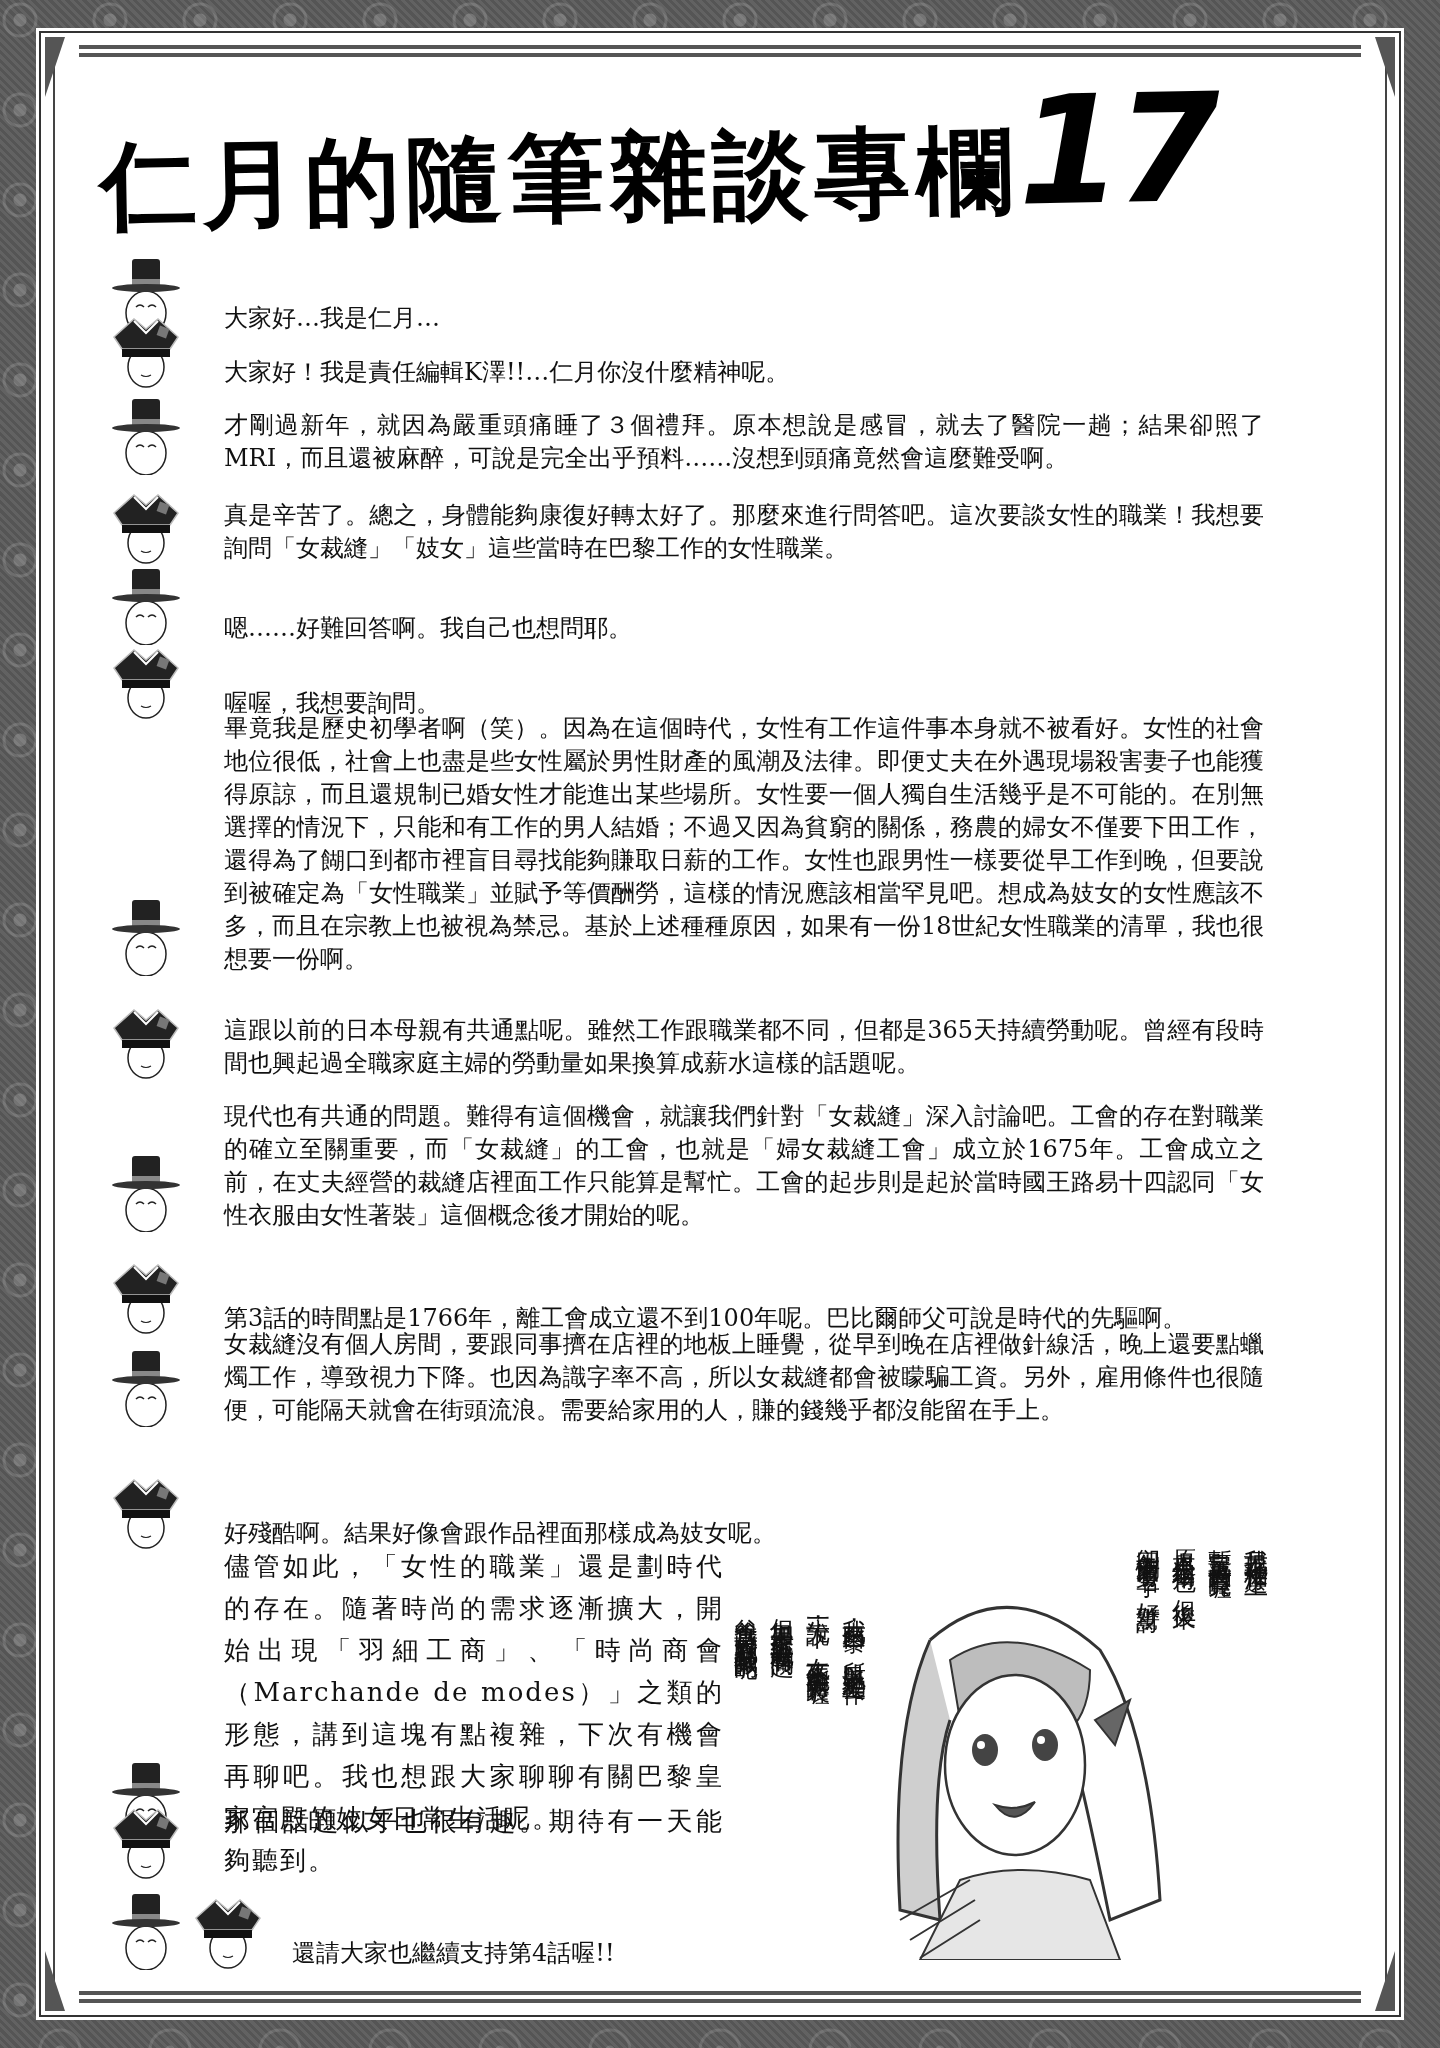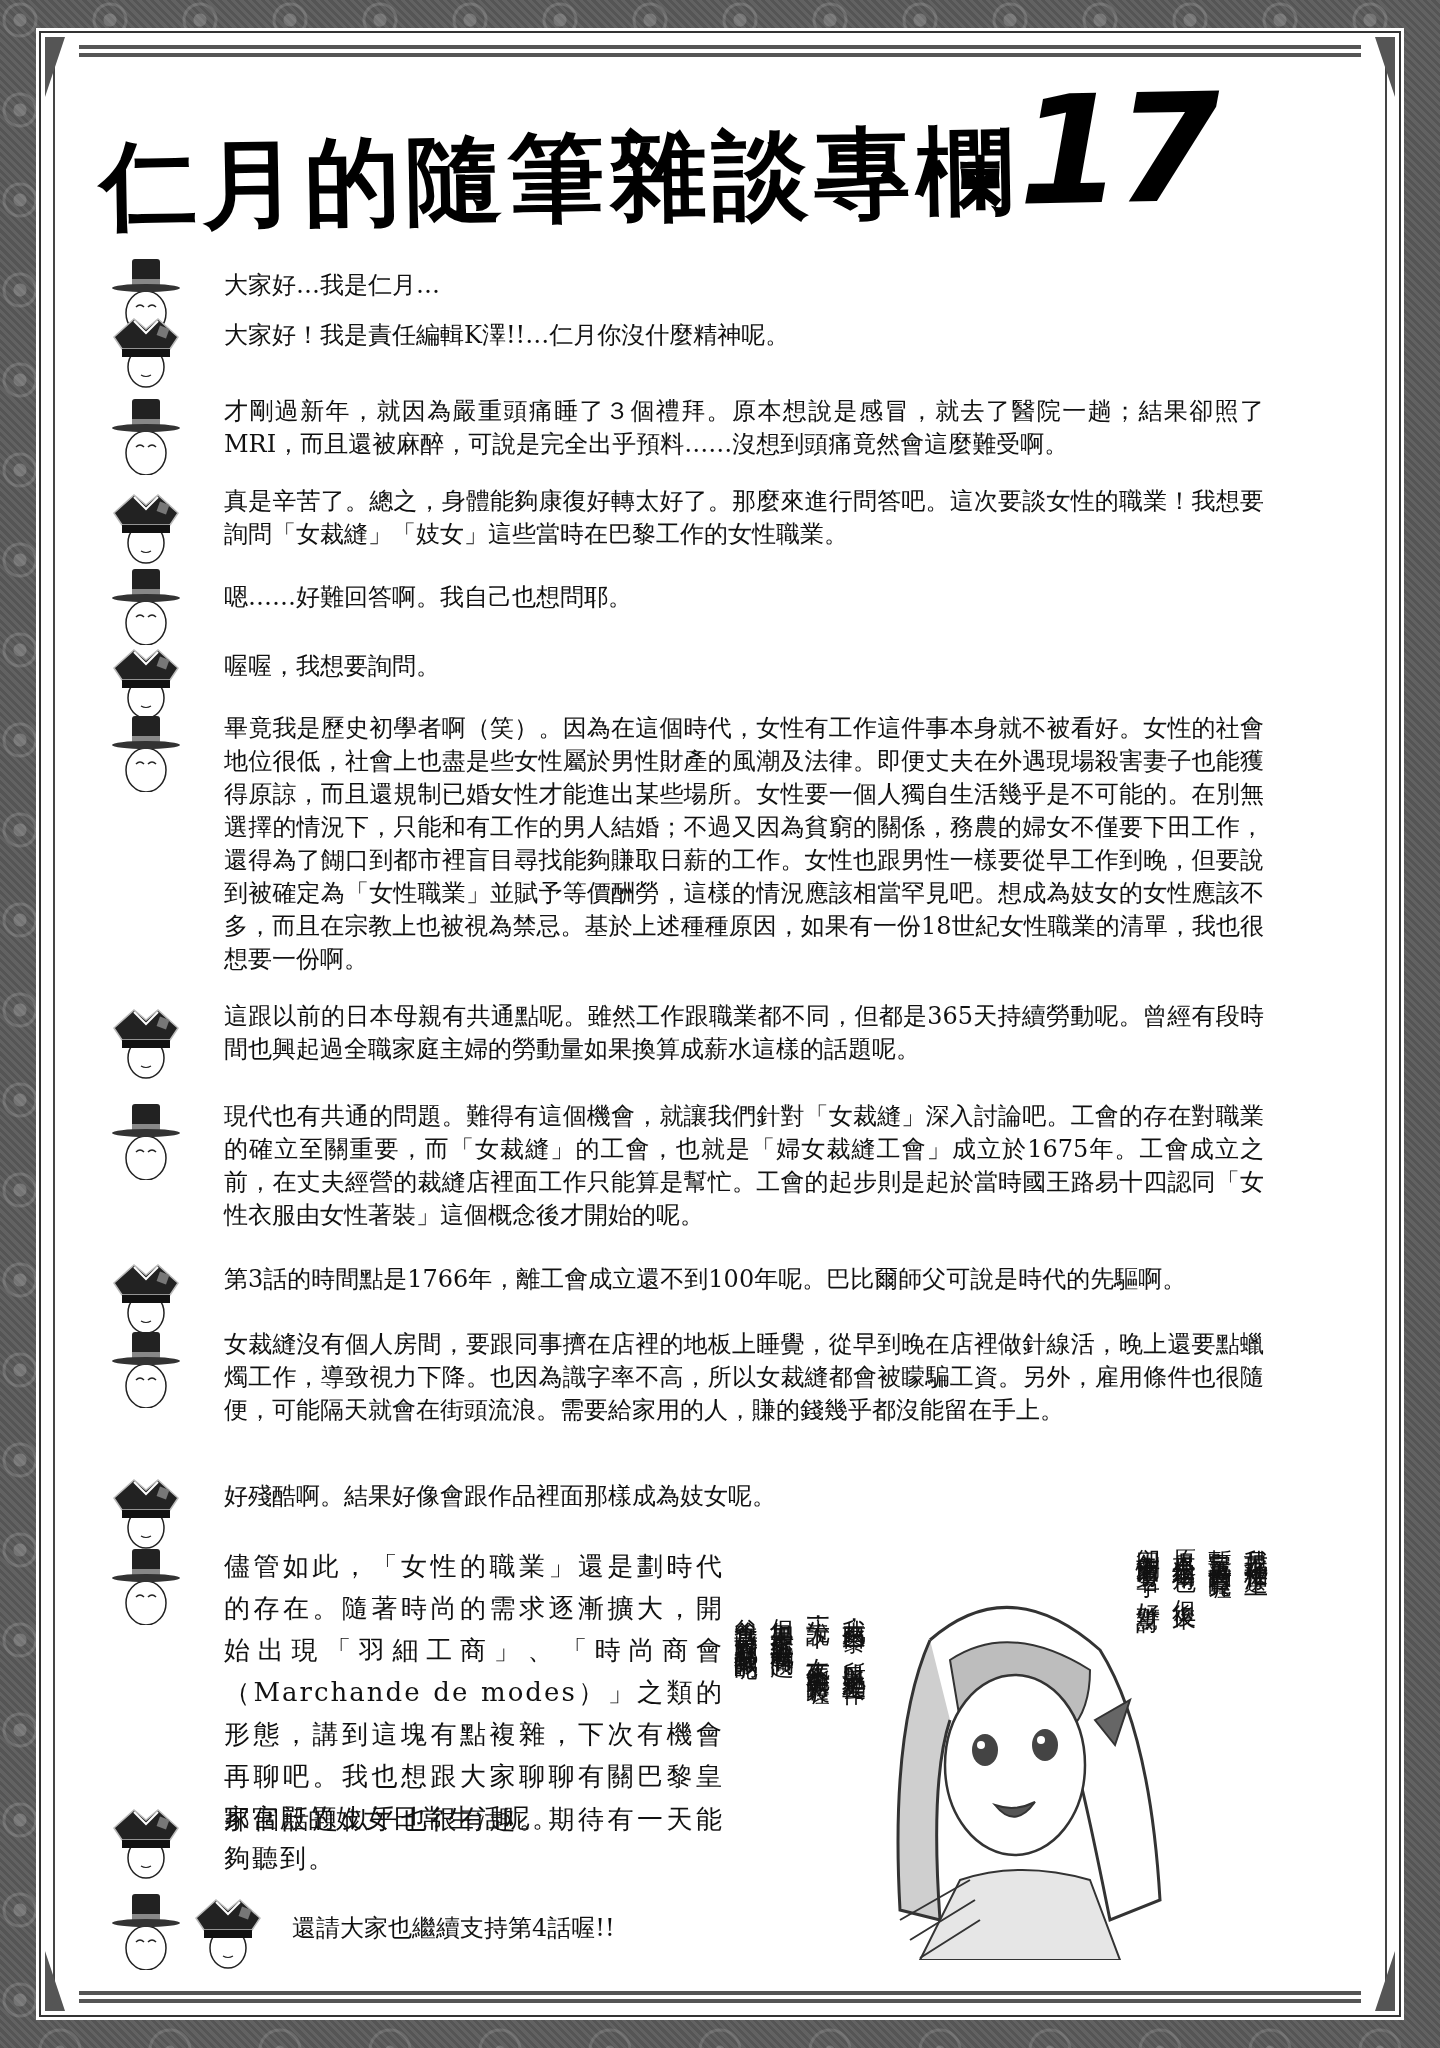--- a/index.html
+++ b/index.html
@@ -50,21 +50,21 @@
     font-size: 96px;
     letter-spacing: 6px;
     line-height: 130px;
     white-space: nowrap;
     color: #000;
     transform: rotate(-1deg);
   }
   .title .num { font-size: 150px; letter-spacing: -6px; font-style: italic; }
 
   .dialogue { position: absolute; left: 110px; width: 1150px; }
-  .row { position: absolute; left: 0; display: flex; align-items: flex-start; }
+  .row { position: absolute; left: 0; display: flex; align-items: flex-end; }
   .avatar { width: 72px; height: 80px; flex: 0 0 72px; position: relative; }
   .avatar svg { width: 72px; height: 80px; display: block; }
   .text {
     margin-left: 42px;
     font-size: 24px;
     line-height: 33px;
     color: #111;
     width: 1040px;
     text-align: justify;
   }

